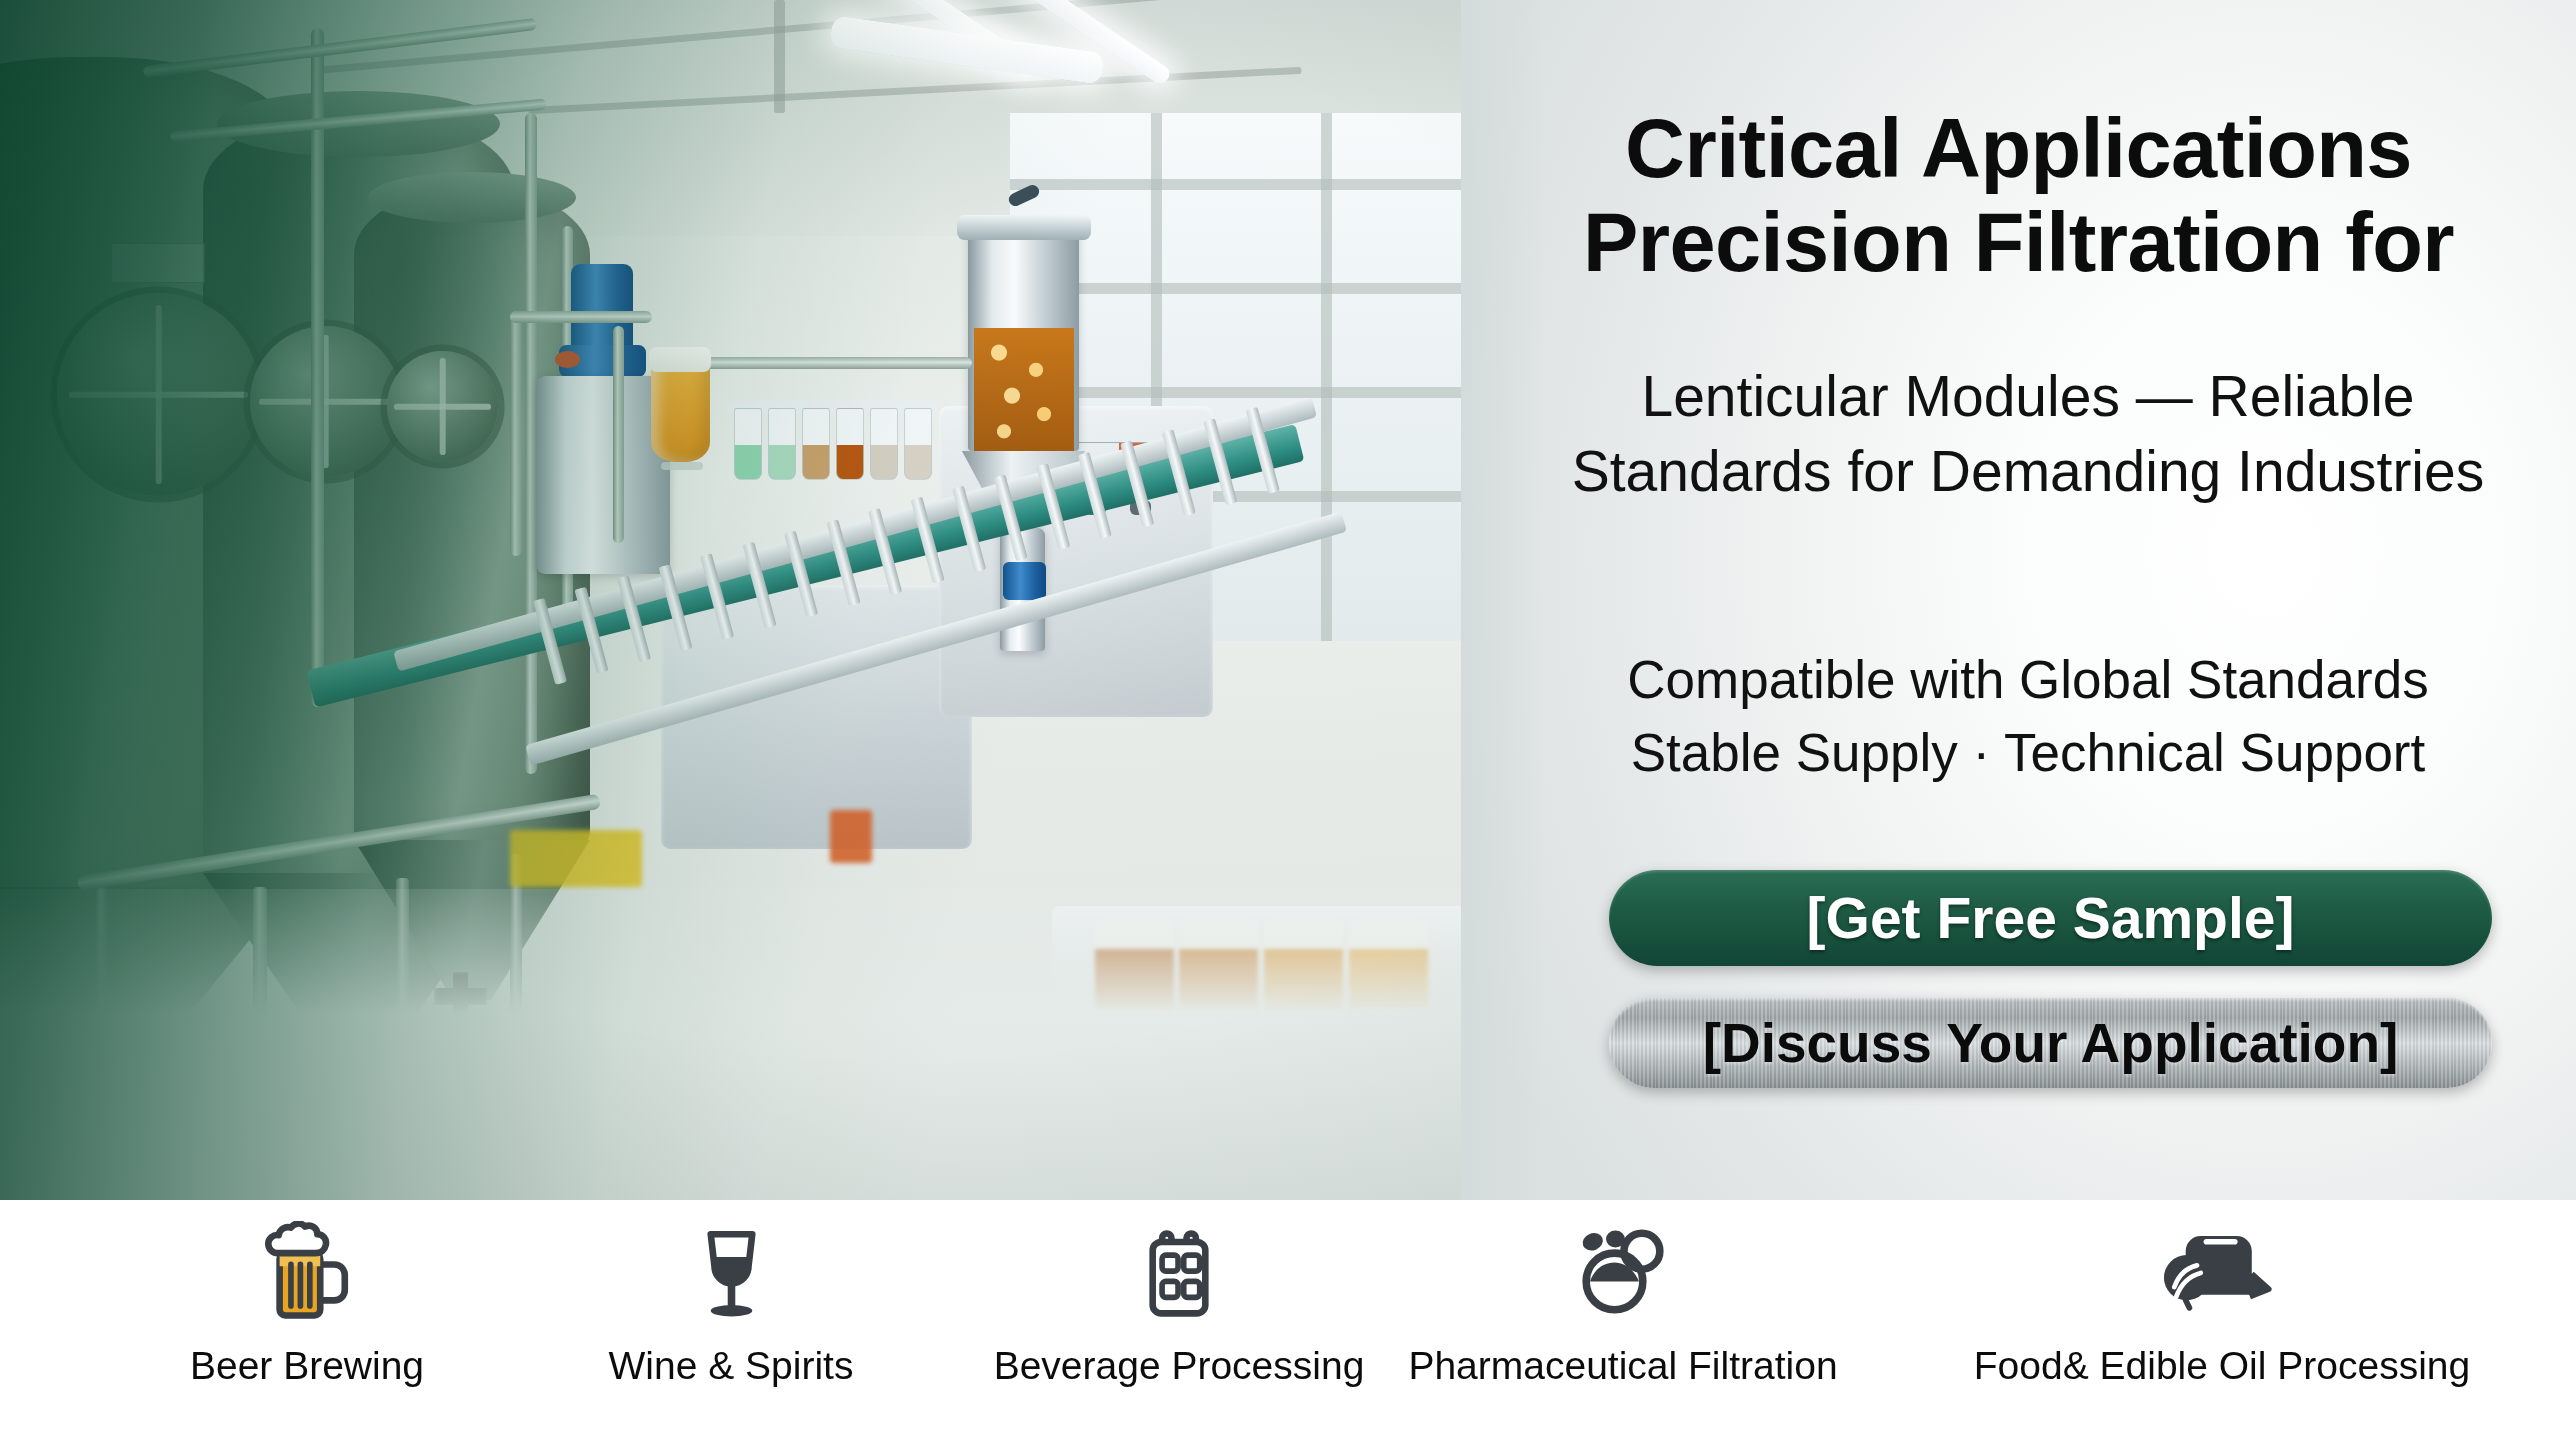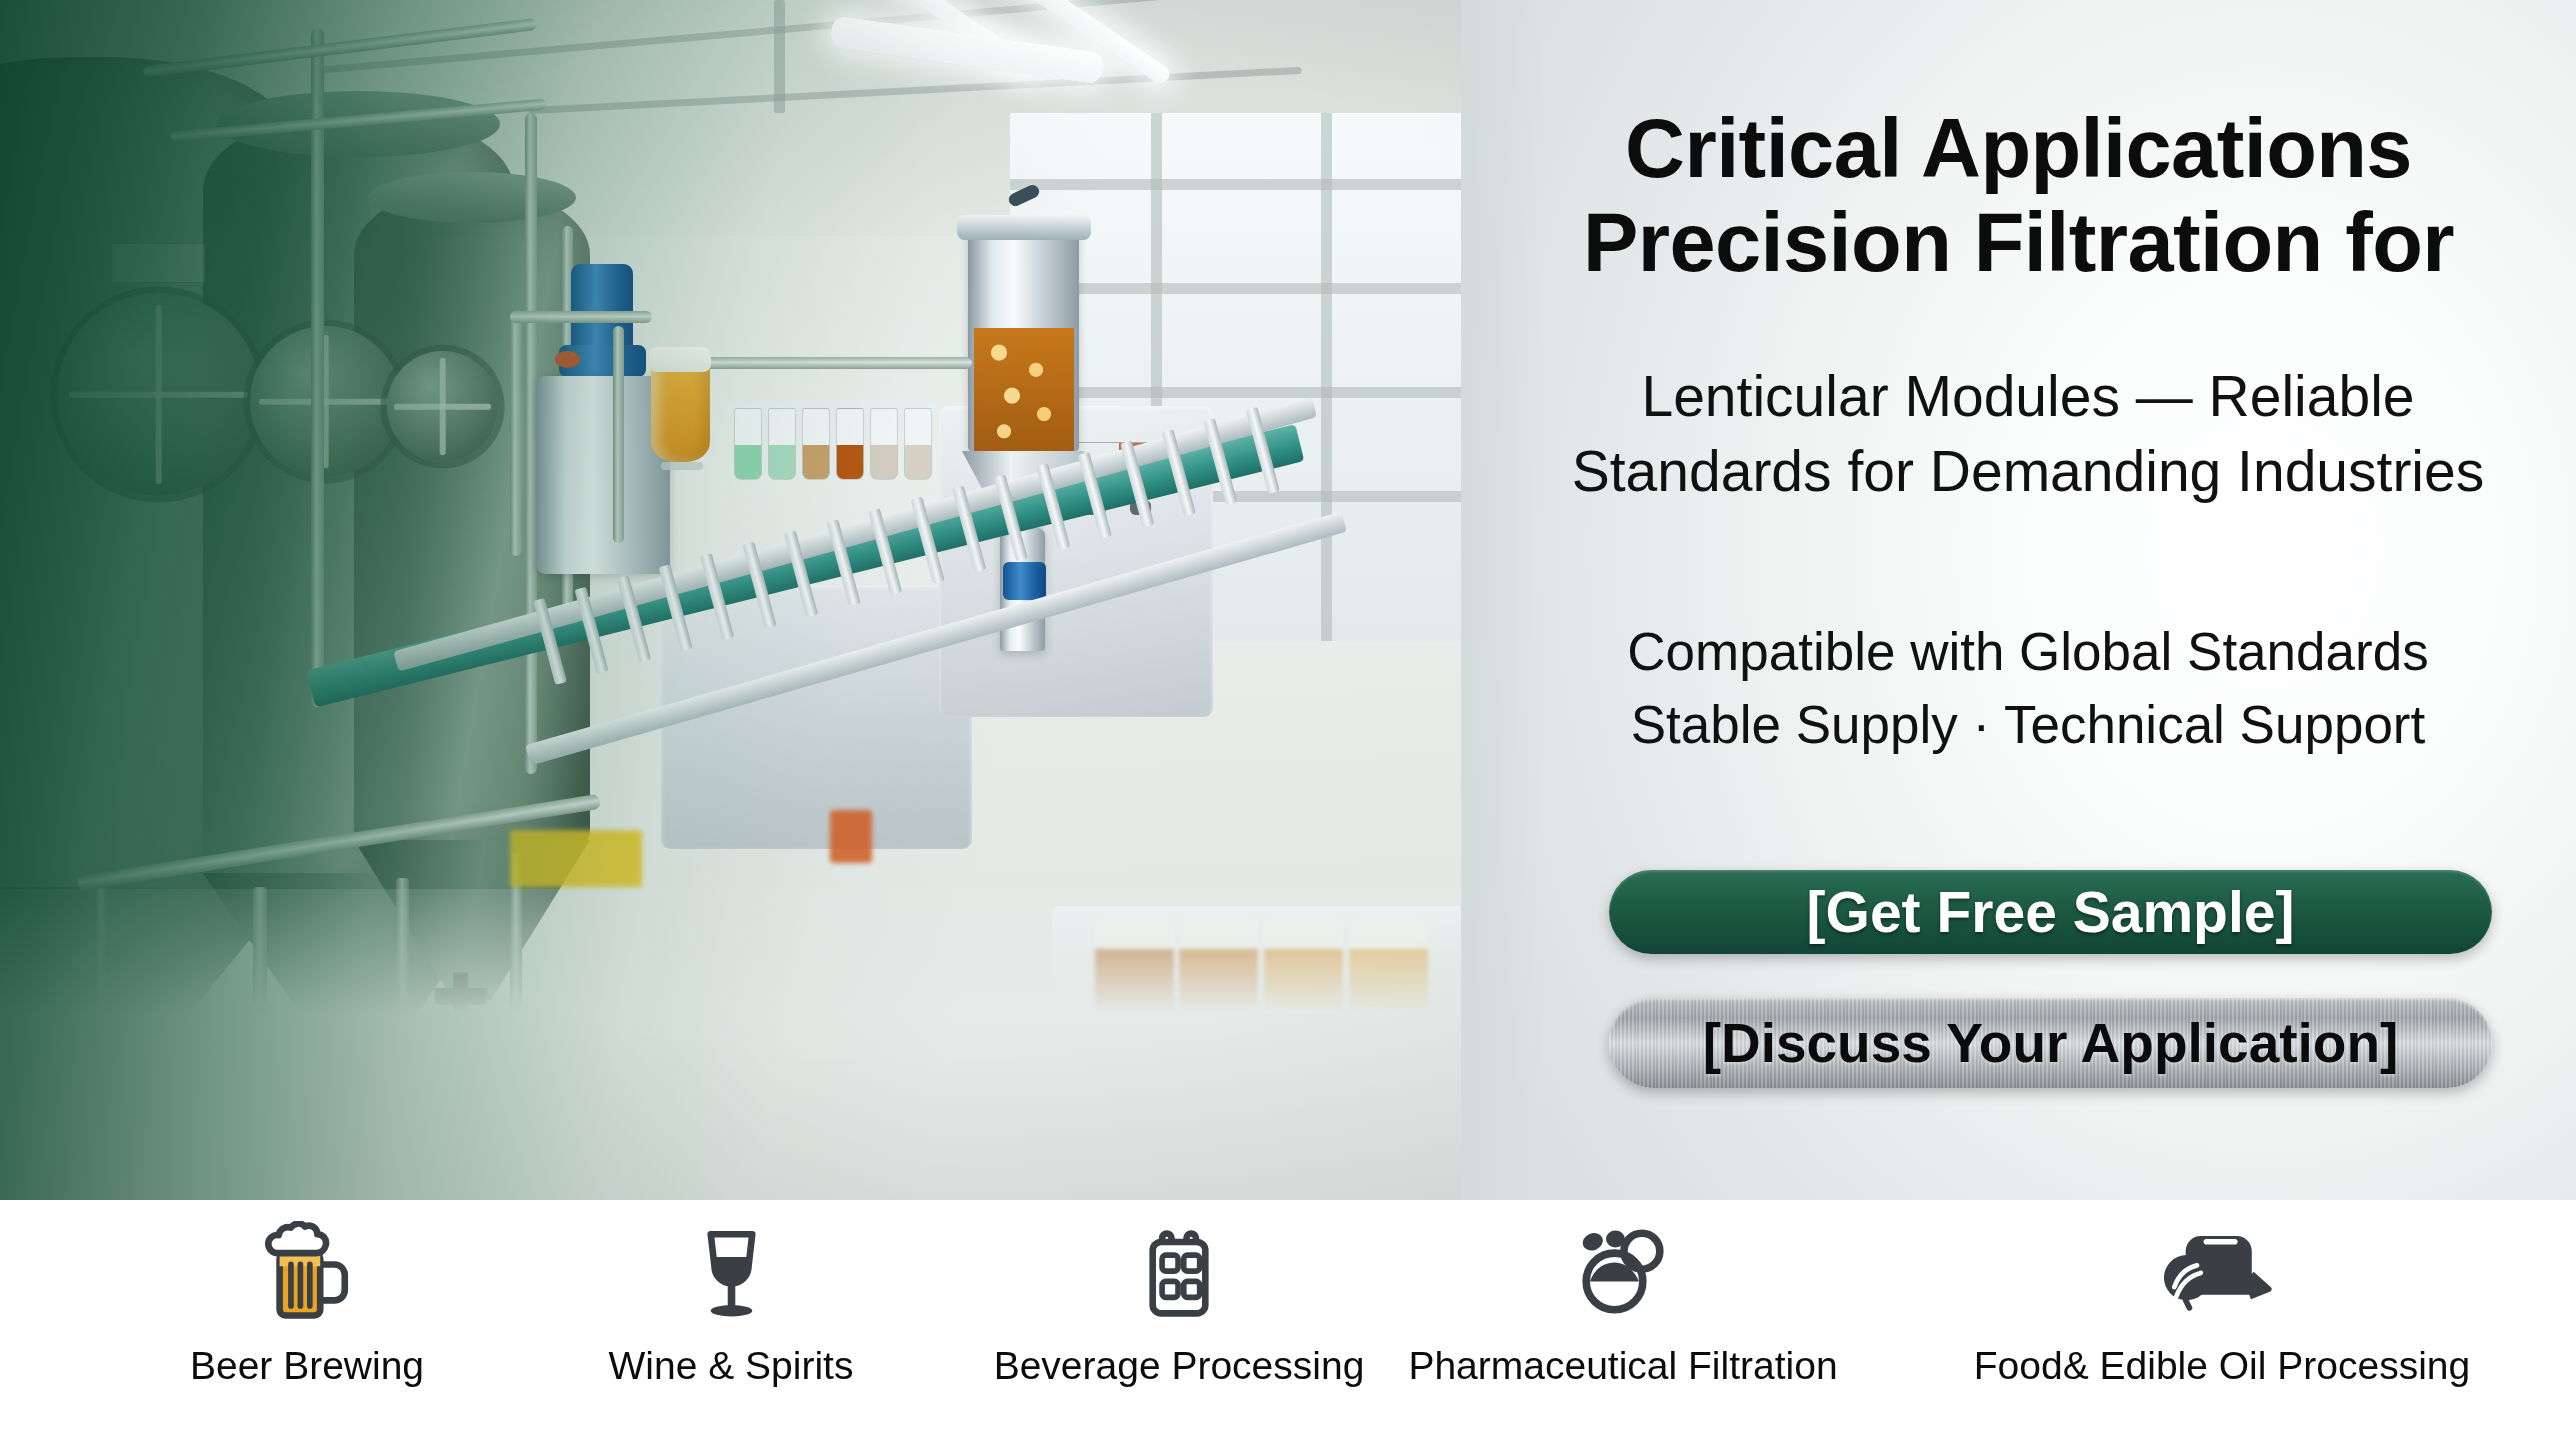--- a/index.html
+++ b/index.html
@@ -167,31 +167,31 @@
     font-size:83px; font-weight:bold; line-height:1.13;
     letter-spacing:-0.6px;
     font-family:"Liberation Sans", sans-serif;
   }
   .subhead {
     position:absolute; left:83px; right:64px; top:359px;
     text-align:center; color:#111; font-size:57px; line-height:1.32;
     font-weight:400;
   }
   .support {
-    position:absolute; left:83px; right:64px; top:616px;
+    position:absolute; left:83px; right:64px; top:644px;
     text-align:center; color:#111; font-size:53px; line-height:1.37;
     font-weight:400;
   }
 
   .btn {
     position:absolute; display:flex; align-items:center; justify-content:center;
     font-weight:bold; white-space:nowrap; cursor:pointer; user-select:none;
   }
   .btn-primary {
-    left:1609px; top:870px; width:883px; height:84px; border-radius:48px;
+    left:1609px; top:870px; width:883px; height:96px; border-radius:48px;
     background:linear-gradient(180deg,#2a6d55 0%,#1e5b45 40%,#17513c 70%,#114536 100%);
     color:#ffffff; font-size:57px;
     box-shadow:0 4.7px 13.2px rgba(0,0,0,.25), inset 0 1.9px 2.8px rgba(255,255,255,.18);
     text-shadow:0 1.9px 3.8px rgba(0,0,0,.45);
   }
   .btn-secondary {
     left:1609px; top:998px; width:883px; height:90px; border-radius:45px;
     color:#0b0b0b; font-size:55px;
     background:
       repeating-linear-gradient(90deg, rgba(255,255,255,.18) 0 1.9px, rgba(0,0,0,.05) 1.9px 3.8px),

